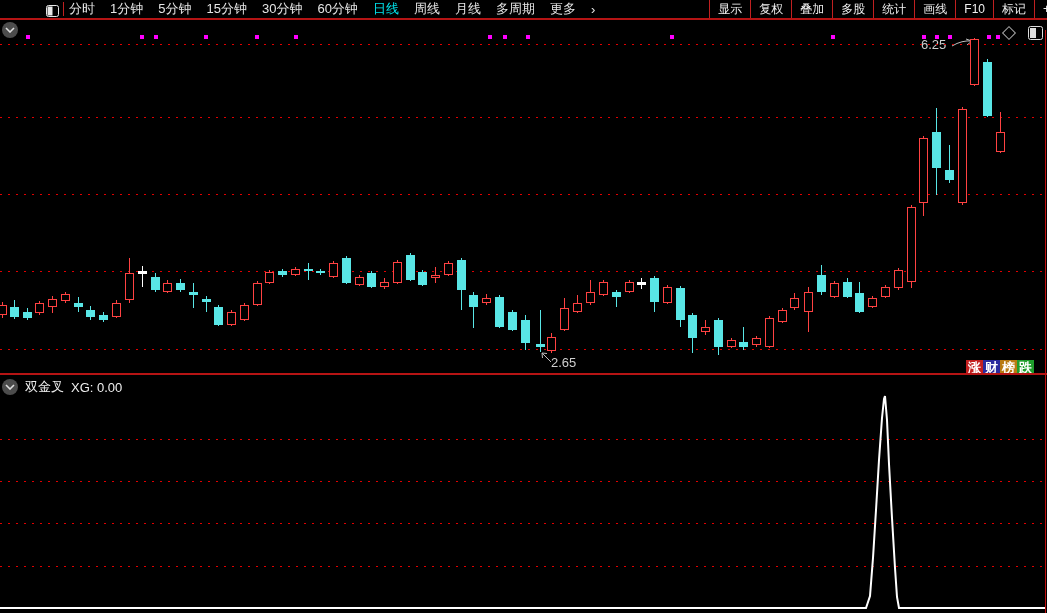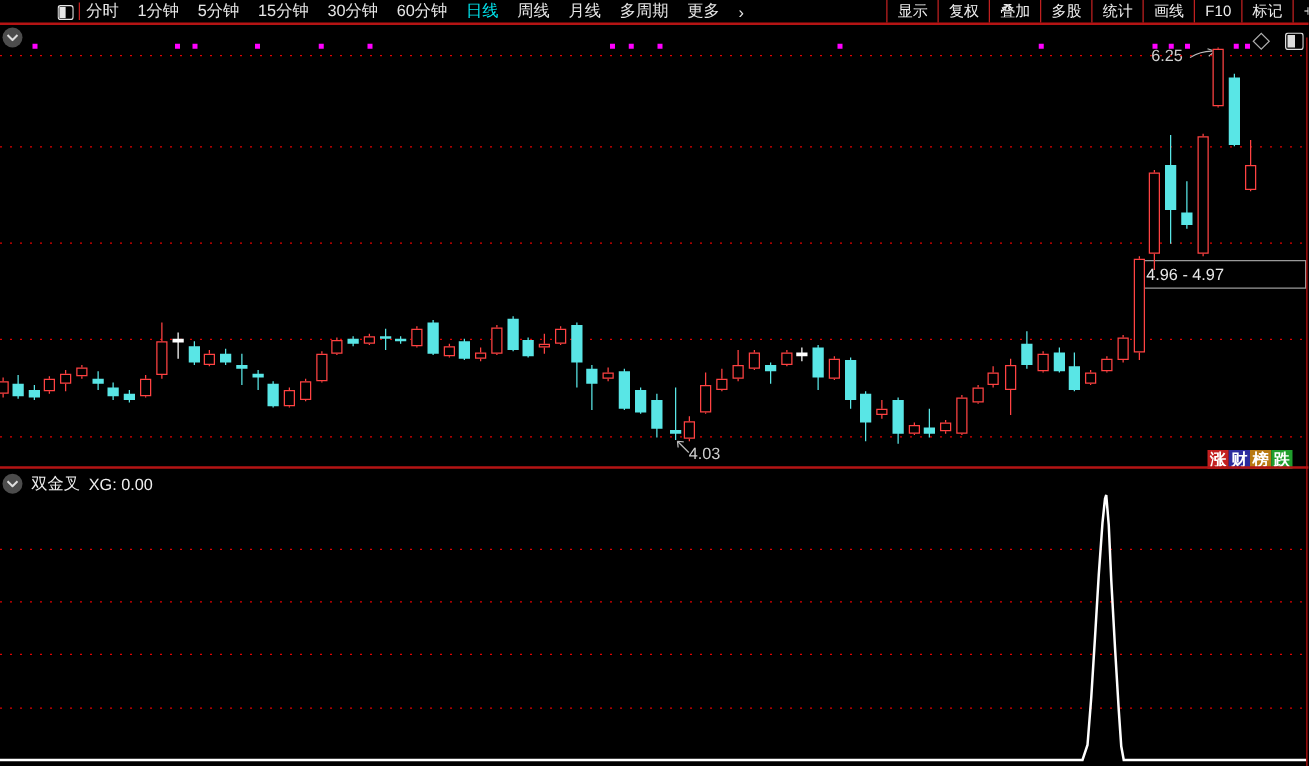--- a/index.html
+++ b/index.html
@@ -112,28 +112,25 @@
           <rect x="2" y="2" width="6" height="10" fill="#ddd"></rect>
         </svg>
     </span>
   </div>
 
   <div class="ann ann-high">6.25</div>
   <svg class="arrow-svg" style="left:950px;top:35px" width="30" height="16">
     <path d="M2,11 Q12,5 22,6" fill="none" stroke="#bbb"></path>
     <path d="M22,6 l-6,-2 M22,6 l-5,4" fill="none" stroke="#bbb"></path>
   </svg>
-  <div class="ann ann-low">4.03</div>
+  <div class="ann ann-low">2.65</div>
   <svg class="arrow-svg" style="left:538px;top:349px" width="18" height="16">
     <path d="M13,13 L4,4" fill="none" stroke="#bbb"></path>
     <path d="M4,4 l0.5,5 M4,4 l5,0.5" fill="none" stroke="#bbb"></path>
   </svg>
-  <div class="range-box">
-    <span>4.96 - 4.97</span>
-  </div>
 
   <div class="watermark" id="watermark">
       <span class="wm-char" style="background: rgb(196, 32, 32);">涨</span>
       <span class="wm-char" style="background: rgb(43, 43, 158);">财</span>
       <span class="wm-char" style="background: rgb(185, 122, 18);">榜</span>
       <span class="wm-char" style="background: rgb(31, 158, 44);">跌</span>
     </div>
 
   <div class="divider"></div>
 

